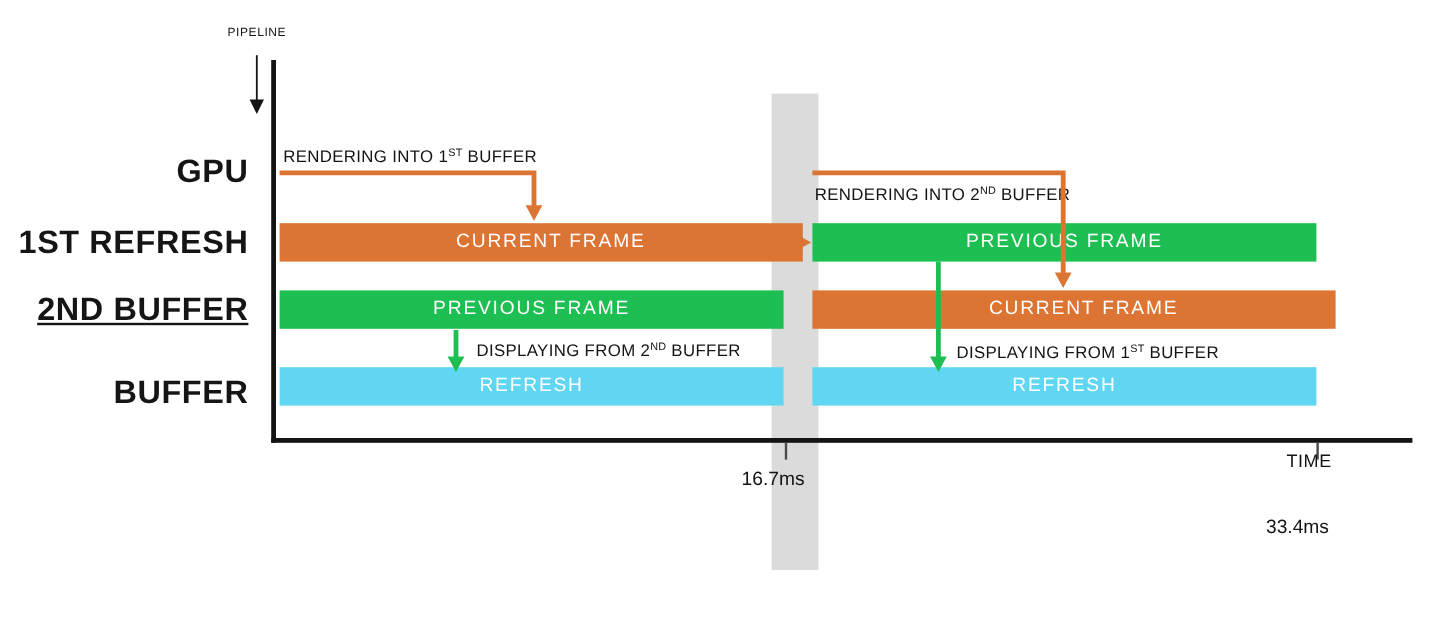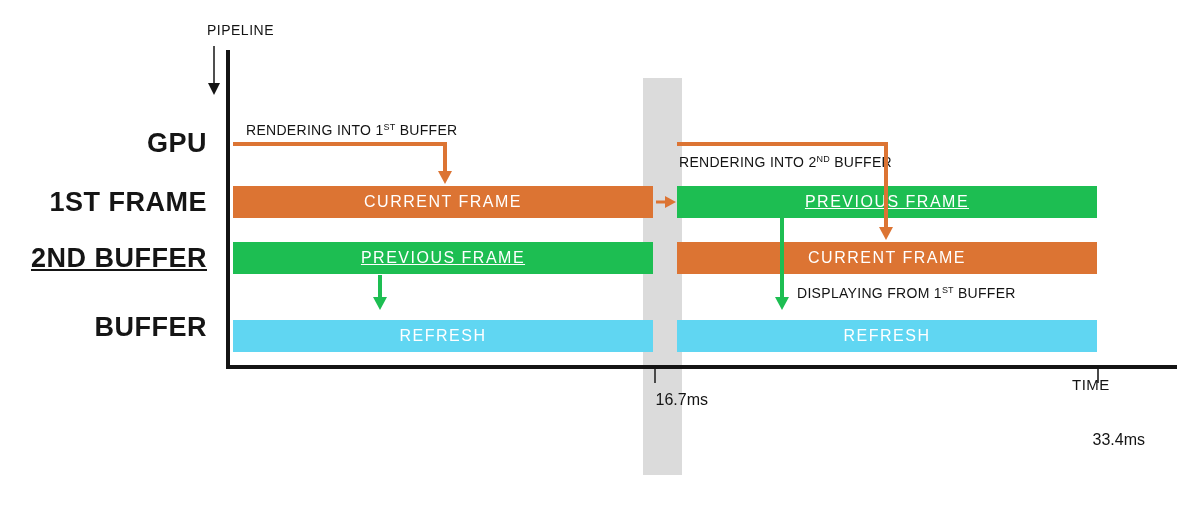--- a/index.html
+++ b/index.html
@@ -8,62 +8,62 @@
     font-family:"Liberation Sans","DejaVu Sans",sans-serif; overflow:hidden;
   }
 
   .gray-band { position:absolute; left:643px; top:78px; width:39px; height:397px; background:var(--gray_band); }
 
   .axis { position:absolute; background:var(--axis); }
   #axis-vertical   { left:226px; top:50px;  width:4px;  height:319px; }
   #axis-horizontal { left:226px; top:365px; width:951px; height:4px; }
 
   .pipeline-label {
-    position:absolute; left:154px; top:22px; width:120px; text-align:right;
-    font-size:14px; letter-spacing:0.5px; color:#141414; white-space:nowrap;
+    position:absolute; left:154px; top:22px; width:120px; text-align:center;
+    font-size:10px; letter-spacing:0.5px; color:#141414; white-space:nowrap;
   }
 
   .row-label {
     position:absolute; right:993px; height:32px; line-height:32px;
     font-size:27px; font-weight:bold; letter-spacing:0.5px; color:#151515; white-space:nowrap;
   }
   #row-gpu     { top:127px; }
   #row-buf1    { top:186px; }
   #row-buf2    { top:242px;text-decoration:underline; }
   #row-display { top:311px; }
 
   .bar {
     position:absolute; height:32px; display:flex; align-items:center; justify-content:center;
     color:#ffffff; font-size:16px; letter-spacing:1.5px; white-space:nowrap;
   }
   .bar.left  { left:233px; width:420px; }
   .bar.right { left:677px; width:420px; }
-  .bar.orange { background:var(--orange); }
-  .bar.green  { background:var(--green);text-decoration:underline; }
+  .bar.orange { background:var(--orange);padding-left:16px; }
+  .bar.green  { background:var(--green); }
   .bar.cyan   { background:var(--cyan); }
   .row1 { top:186px; }
   .row2 { top:242px; }
-  .row3 { top:320px; }
+  .row3 { top:306px; }
 
   .annot {
     position:absolute; font-size:14px; letter-spacing:0.3px; color:#141414;
     white-space:nowrap; height:16px; line-height:16px;
   }
   .annot .sup { font-size:9px; position:relative; top:-5px; letter-spacing:0.2px; }
-  #annot-render1  { left:236px; top:122px;margin-left:10px; }
+  #annot-render1  { left:236px; top:122px; }
   #annot-render2  { left:679px; top:122px;margin-top:32px; }
   #annot-display1 { left:397px; top:284px; }
   #annot-display2 { left:797px; top:285px;text-align:center; }
 
   .tick { position:absolute; top:369px; width:2px; height:14px; background:#4a4a4a; }
   #tick1 { left:654px; }
   #tick2 { left:1097px; }
 
   .tick-label {
-    position:absolute; top:391px; width:90px; text-align:right;
+    position:absolute; top:391px; width:90px; text-align:left;
     font-size:16px; color:#141414; white-space:nowrap;
   }
   #tick1-label { left:618px; }
   #tick2-label { left:1055px;margin-top:40px; }
 
   .time-label {
     position:absolute; left:1072px; top:376px; width:100px; text-align:left;
     font-size:15px; letter-spacing:0.5px; color:#141414;
   }
 
@@ -86,21 +86,21 @@
 <div id="canvas">
 
   <div class="gray-band"></div>
 
   <div id="axis-vertical" class="axis"></div>
   <div id="axis-horizontal" class="axis"></div>
 
   <div class="pipeline-label">PIPELINE</div>
 
   <div id="row-gpu" class="row-label">GPU</div>
-  <div id="row-buf1" class="row-label">1ST FRAME</div>
+  <div id="row-buf1" class="row-label">1ST REFRESH</div>
   <div id="row-buf2" class="row-label">2ND BUFFER</div>
   <div id="row-display" class="row-label">BUFFER</div>
 
   <div class="bar orange left row1">
     <span>CURRENT FRAME</span>
   </div>
   <div class="bar green left row2">
     <span>PREVIOUS FRAME</span>
   </div>
   <div class="bar cyan left row3">
@@ -115,20 +115,23 @@
   </div>
   <div class="bar cyan right row3">
     <span>REFRESH</span>
   </div>
 
   <div id="annot-render1" class="annot">
     <span>RENDERING INTO 1</span><span class="sup">ST</span><span> BUFFER</span>
   </div>
   <div id="annot-render2" class="annot">
     <span>RENDERING INTO 2</span><span class="sup">ND</span><span> BUFFER</span>
+  </div>
+  <div id="annot-display1" class="annot">
+    <span>DISPLAYING FROM 2</span><span class="sup">ND</span><span> BUFFER</span>
   </div>
   <div id="annot-display2" class="annot">
     <span>DISPLAYING FROM 1</span><span class="sup">ST</span><span> BUFFER</span>
   </div>
 
   <div id="tick1" class="tick"></div>
   <div id="tick2" class="tick"></div>
   <div id="tick1-label" class="tick-label">16.7ms</div>
   <div id="tick2-label" class="tick-label">33.4ms</div>
   <div class="time-label">TIME</div>

